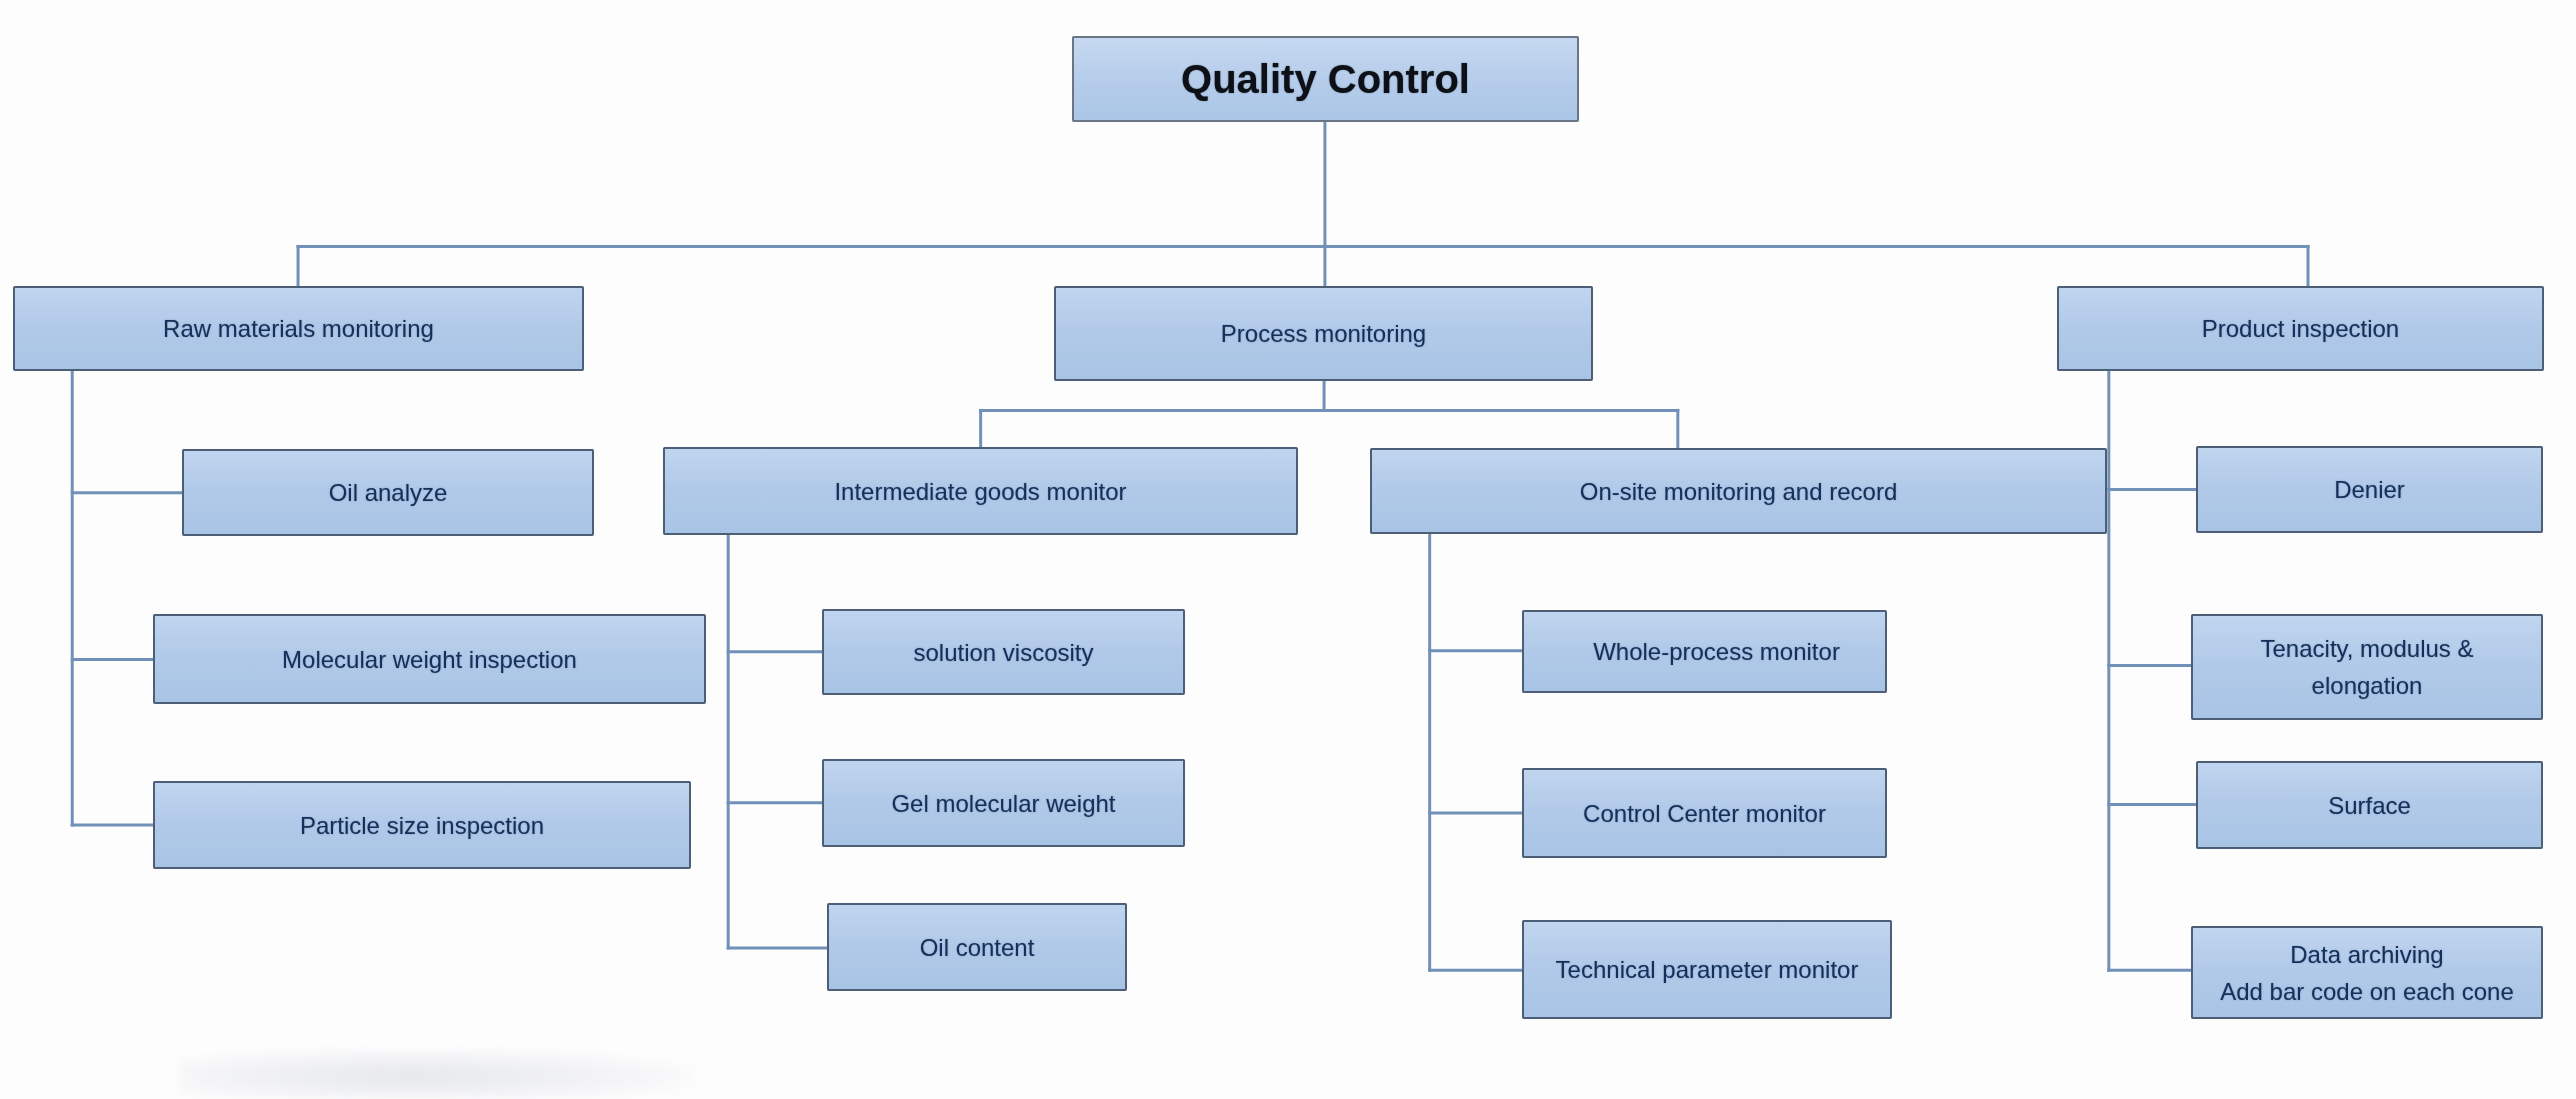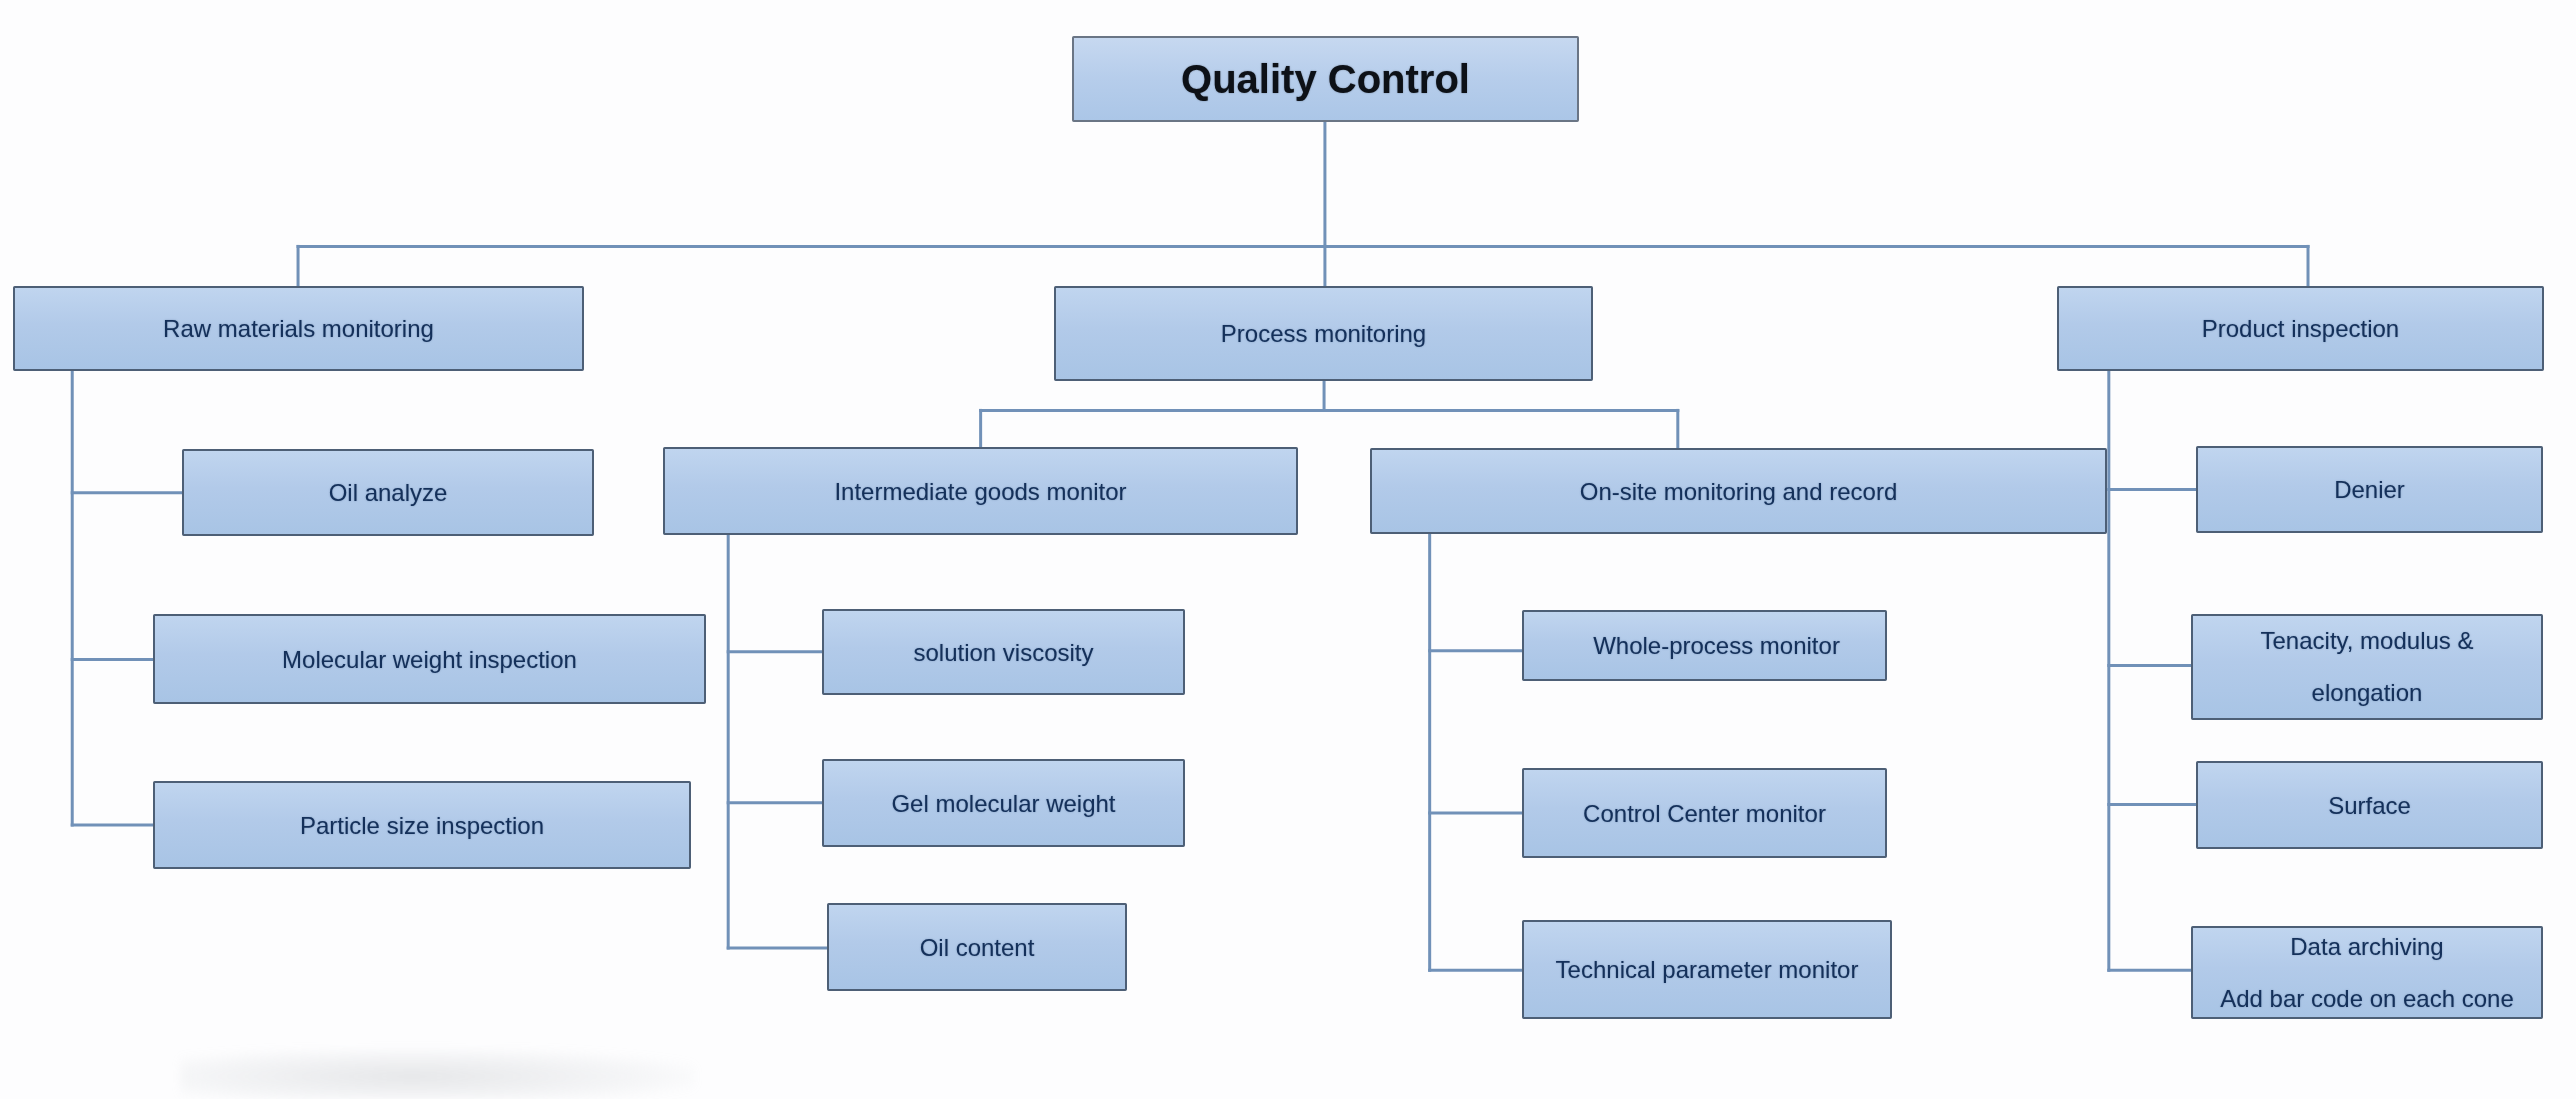--- a/index.html
+++ b/index.html
@@ -41,21 +41,21 @@
   }
   .node.title {
     font-size: 40px;
     font-weight: 700;
     color: var(--title-text, #0d1117);
     text-shadow: 0 0 1.7px rgba(10, 15, 25, 0.4);
     border-color: #6a7585;
     background: linear-gradient(180deg, #c6d8f0 0%, #b6cdeb 50%, #abc6e7 100%);
   }
   .node .lbl { display: block; }
-  .node.two-line .lbl { line-height: 52px; }
+  .node.two-line .lbl { line-height: 37px; }
   .smudge {
     position: absolute;
     left: 180px; top: 1049px;
     width: 515px; height: 50px;
     background: radial-gradient(ellipse at 45% 55%,
       rgba(150, 155, 160, 0.22) 0%,
       rgba(185, 190, 195, 0.12) 55%,
       rgba(220, 223, 226, 0.0) 80%);
     filter: blur(4.3px);
   }
@@ -136,21 +136,21 @@
   <div class="node" style="left:822px; top:609px; width:363px; height:86px;">
     <span class="lbl">solution viscosity</span>
   </div>
   <div class="node" style="left:822px; top:759px; width:363px; height:88px;align-items:center;">
     <span class="lbl">Gel molecular weight</span>
   </div>
   <div class="node" style="left:827px; top:903px; width:300px; height:88px;">
     <span class="lbl">Oil content</span>
   </div>
 
-  <div class="node" style="left:1522px; top:610px; width:365px; height:71px;padding-left:36px;">
+  <div class="node" style="left:1522px; top:610px; width:365px; height:83px;padding-left:36px;">
     <span class="lbl">Whole-process monitor</span>
   </div>
   <div class="node" style="left:1522px; top:768px; width:365px; height:90px;">
     <span class="lbl">Control Center monitor</span>
   </div>
   <div class="node" style="left:1522px; top:920px; width:370px; height:99px;">
     <span class="lbl">Technical parameter monitor</span>
   </div>
 
   <div class="node" style="left:2196px; top:446px; width:347px; height:87px;">

